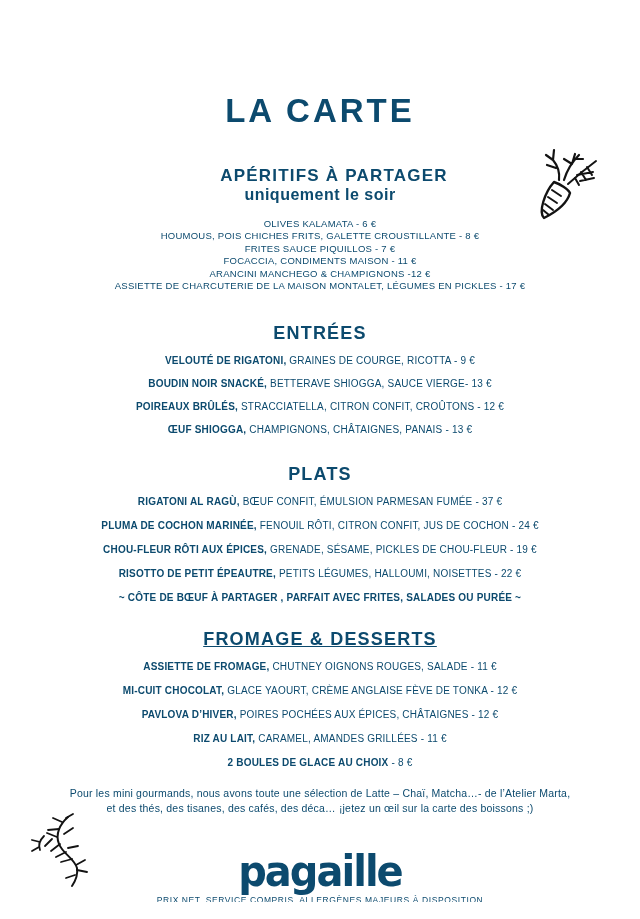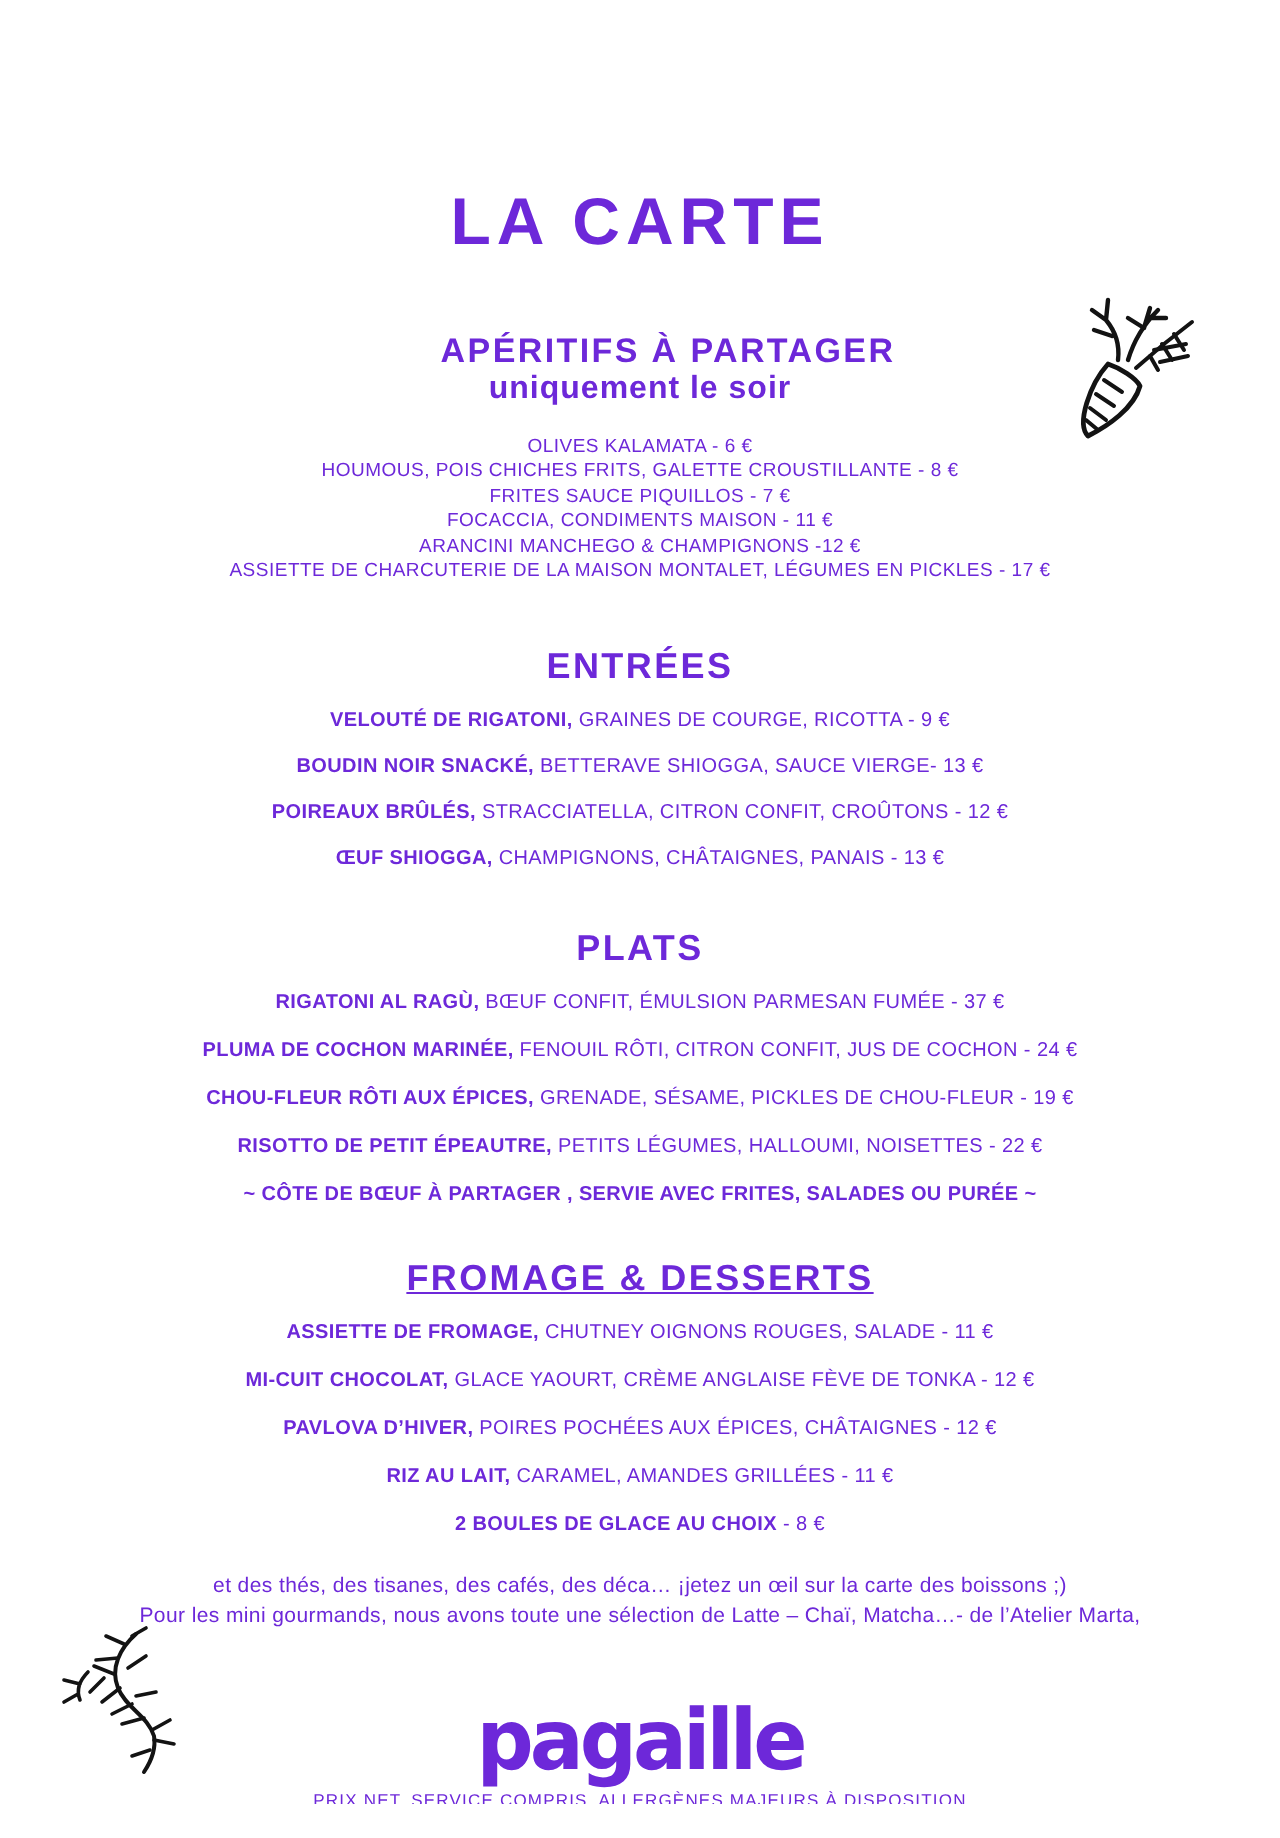--- a/index.html
+++ b/index.html
@@ -2,21 +2,21 @@
 <html><head>
 <meta charset="utf-8">
 <style>
   * { margin:0; padding:0; box-sizing:border-box; }
   html,body { background:#fff; }
   .page {
     position:relative;
     width:640px; height:902px;
     margin:0 auto;
     background:#ffffff;
-    color:#6d28d9;
+    color:#0c4a6e;
     font-family:"Liberation Sans", sans-serif;
     overflow:hidden;
     text-align:center;
   }
   .title {
     padding-top:96px;
     font-size:33px;
     line-height:30px;
     font-weight:800;
     letter-spacing:3px;
@@ -128,37 +128,37 @@
     </div>
   </section>
 
   <section>
     <h2 class="section-heading heading-plats">PLATS</h2>
     <div class="spaced-list list-24">
       <div class="item-row"><span class="item-name">RIGATONI AL RAGÙ,</span><span class="item-desc"> BŒUF CONFIT, ÉMULSION PARMESAN FUMÉE - 37 €</span></div>
       <div class="item-row"><span class="item-name">PLUMA DE COCHON MARINÉE,</span><span class="item-desc"> FENOUIL RÔTI, CITRON CONFIT, JUS DE COCHON - 24 €</span></div>
       <div class="item-row"><span class="item-name">CHOU-FLEUR RÔTI AUX ÉPICES,</span><span class="item-desc"> GRENADE, SÉSAME, PICKLES DE CHOU-FLEUR - 19 €</span></div>
       <div class="item-row"><span class="item-name">RISOTTO DE PETIT ÉPEAUTRE,</span><span class="item-desc"> PETITS LÉGUMES, HALLOUMI, NOISETTES - 22 €</span></div>
-      <div class="item-row"><span class="item-name">~ CÔTE DE BŒUF À PARTAGER , SERVIE AVEC FRITES, SALADES OU PURÉE ~</span></div>
+      <div class="item-row"><span class="item-name">~ CÔTE DE BŒUF À PARTAGER , PARFAIT AVEC FRITES, SALADES OU PURÉE ~</span></div>
     </div>
   </section>
 
   <section>
     <h2 class="section-heading heading-desserts">FROMAGE &amp; DESSERTS</h2>
     <div class="spaced-list list-24">
       <div class="item-row"><span class="item-name">ASSIETTE DE FROMAGE,</span><span class="item-desc"> CHUTNEY OIGNONS ROUGES, SALADE - 11 €</span></div>
       <div class="item-row"><span class="item-name">MI-CUIT CHOCOLAT,</span><span class="item-desc"> GLACE YAOURT, CRÈME ANGLAISE FÈVE DE TONKA - 12 €</span></div>
       <div class="item-row"><span class="item-name">PAVLOVA D’HIVER,</span><span class="item-desc"> POIRES POCHÉES AUX ÉPICES, CHÂTAIGNES - 12 €</span></div>
       <div class="item-row"><span class="item-name">RIZ AU LAIT,</span><span class="item-desc"> CARAMEL, AMANDES GRILLÉES - 11 €</span></div>
       <div class="item-row"><span class="item-name">2 BOULES DE GLACE AU CHOIX</span><span class="item-desc"> - 8 €</span></div>
     </div>
   </section>
 
   <div class="footer-note">
+    <div>Pour les mini gourmands, nous avons toute une sélection de Latte – Chaï, Matcha…- de l’Atelier Marta,</div>
     <div>et des thés, des tisanes, des cafés, des déca… ¡jetez un œil sur la carte des boissons ;)</div>
-    <div>Pour les mini gourmands, nous avons toute une sélection de Latte – Chaï, Matcha…- de l’Atelier Marta,</div>
   </div>
 
   <div class="logo">pagaille</div>
 
   <div class="bottom-note">PRIX NET, SERVICE COMPRIS, ALLERGÈNES MAJEURS À DISPOSITION</div>
 
 </div>
 
 </body></html>

